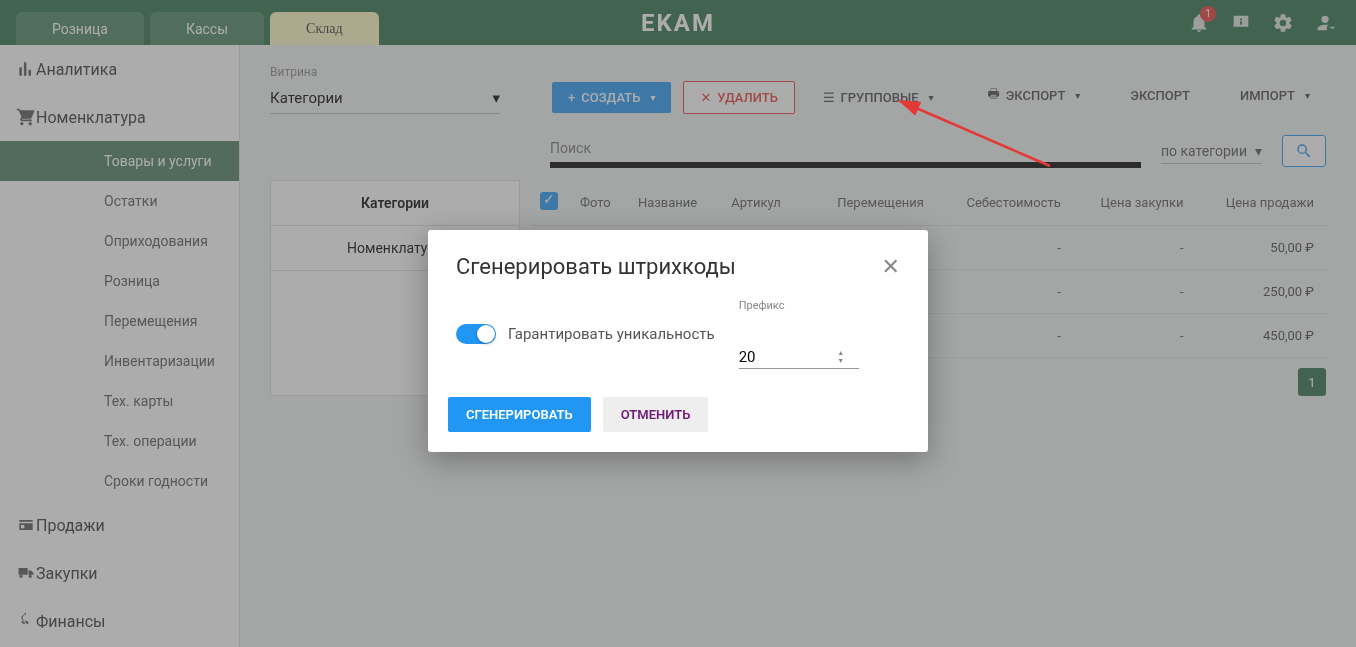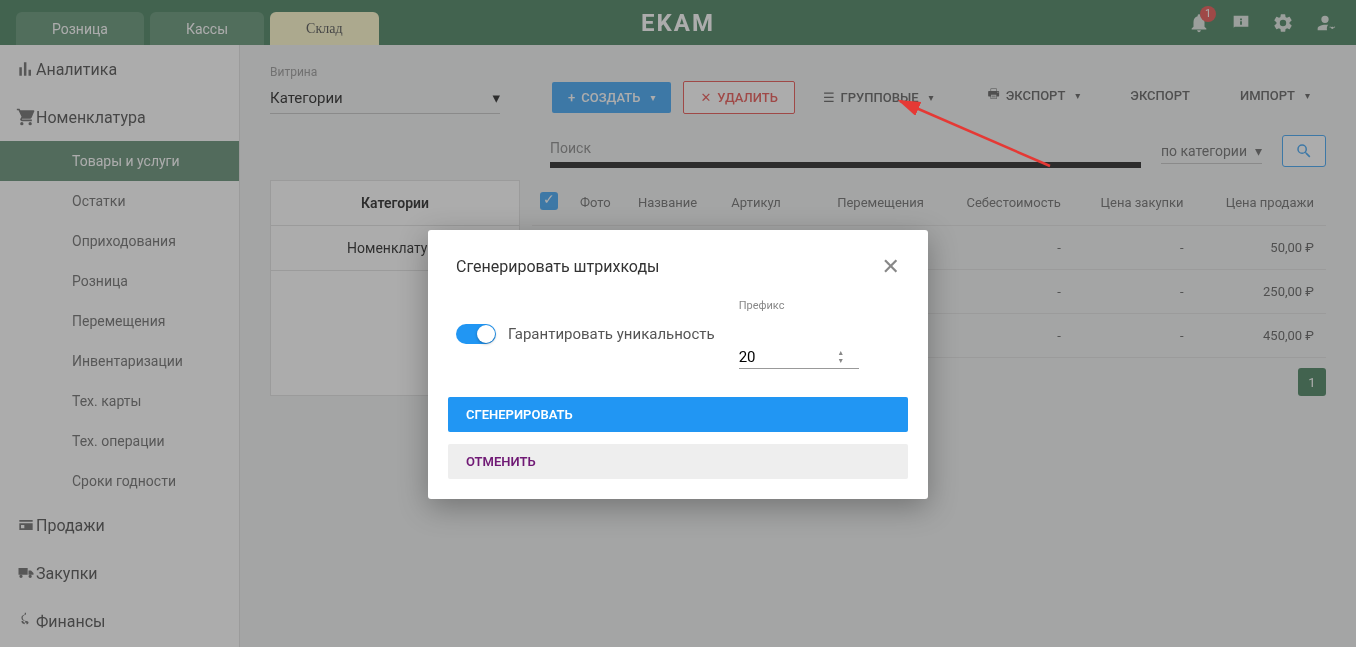--- a/index.html
+++ b/index.html
@@ -15,21 +15,21 @@
 .header-icons { margin-left: auto; display: flex; gap: 20px; padding-right: 20px; align-items: center; color: #fff; }
 .hicon { width: 22px; height: 22px; fill: #dde5df; cursor: pointer; position: relative; }
 .badge { position: absolute; top: -6px; right: -6px; background: #e53935; color: #fff; border-radius: 50%; width: 16px; height: 16px; font-size: 11px; display: flex; align-items: center; justify-content: center; }
 
 
 .sidebar { position: absolute; left: 0; top: 45px; width: 240px; bottom: 0; background: #fff; border-right: 1px solid #ddd; overflow-y: auto; }
 .nav-item { display: flex; align-items: center; gap: 0; padding: 14px 16px; font-size: 16px; color: #333; cursor: pointer; }
 .nav-item svg { width: 20px; height: 20px; fill: #555; }
 .nav-item.section { font-weight: 400; }
 .sub-items { }
-.sub-item { padding: 12px 20px 12px 72px; font-size: 14px; color: #555; cursor: pointer; }
+.sub-item { padding: 12px 20px 12px 104px; font-size: 14px; color: #555; cursor: pointer; }
 .sub-item.active { background: #4a7d5f; color: #fff; }
 
 
 .main { position: absolute; left: 240px; top: 45px; right: 0; bottom: 0; background: #eef0f0; padding: 20px 30px; }
 .toolbar { display: flex; align-items: flex-end; gap: 12px; margin-bottom: 20px; }
 .vitrina-block { width: 230px; }
 .vitrina-label { font-size: 12px; color: #888; margin-bottom: 4px; display: block; }
 .vitrina-select { display: flex; align-items: center; justify-content: space-between; border-bottom: 1px solid #bbb; padding: 6px 0; font-size: 15px; cursor: pointer; }
 .toolbar-buttons { display: flex; gap: 12px; margin-left: 40px; align-items: center; flex-wrap: wrap; }
 .btn { padding: 8px 16px; font-size: 13px; font-weight: 500; cursor: pointer; display: inline-flex; align-items: center; gap: 6px; border-radius: 2px; border: none; }
@@ -58,33 +58,33 @@
 .chk { width: 18px; height: 18px; border-radius: 3px; display: inline-block; }
 .chk.checked { background: #2196f3; position: relative; }
 .chk.checked::after { content: '✓'; color: #fff; position: absolute; left: 3px; top: -1px; font-size: 14px; }
 .pagination { display: flex; justify-content: flex-end; margin-top: 10px; }
 .page-btn { width: 28px; height: 28px; background: #2a6d44; color: #fff; display: flex; align-items: center; justify-content: center; border-radius: 3px; font-size: 13px; }
 
 
 .overlay { position: absolute; inset: 0; background: rgba(90,90,90,0.5); display: flex; align-items: flex-start; justify-content: center; padding-top: 230px; }
 .modal { background: #fff; width: 500px; border-radius: 3px; box-shadow: 0 8px 30px rgba(0,0,0,0.3); }
 .modal-header { display: flex; justify-content: space-between; align-items: center; padding: 24px 28px 8px; }
-.modal-title { font-size: 16px; color: #333; }
+.modal-title { font-size: 22px; color: #333; }
 .modal-close { font-size: 22px; color: #888; cursor: pointer; background: none; border: none; }
 .modal-body { padding: 12px 28px 20px; display: flex; align-items: center; gap: 24px; }
 .toggle-group { display: flex; align-items: center; gap: 12px; }
 .toggle { width: 40px; height: 20px; background: #2196f3; border-radius: 10px; position: relative; cursor: pointer; }
 .toggle::after { content: ''; width: 18px; height: 18px; background: #fff; border-radius: 50%; position: absolute; right: 1px; top: 1px; box-shadow: 0 1px 3px rgba(0,0,0,0.3); }
 .toggle-label { font-size: 15px; color: #555; }
 .prefix-group { }
 .prefix-label { font-size: 11px; color: #888; }
 .prefix-input-wrap { display: flex; align-items: center; border-bottom: 1px solid #999; width: 120px; margin-top: 34px; }
 .prefix-input { border: none; outline: none; font-size: 15px; width: 100px; padding: 2px 0; }
 .spinner-arrows { display: flex; flex-direction: column; font-size: 8px; color: #888; line-height: 8px; cursor: pointer; }
-.modal-footer { padding: 8px 20px 20px; display: flex; gap: 12px; flex-direction: column; }
+.modal-footer { padding: 8px 20px 20px; display: flex; gap: 12px; }
 .btn-generate { background: #2196f3; color: #fff; padding: 10px 18px; font-size: 13px; font-weight: 600; }
 .btn-cancel { background: #eee; color: #701a75; padding: 10px 18px; font-size: 13px; font-weight: 600; }
 
 
 .annotation-arrow { position: absolute; top: 96px; left: 890px; pointer-events: none; }
 
 .chev { font-size: 10px; margin-left: 4px; }
 </style>
 </head>
 <body>

